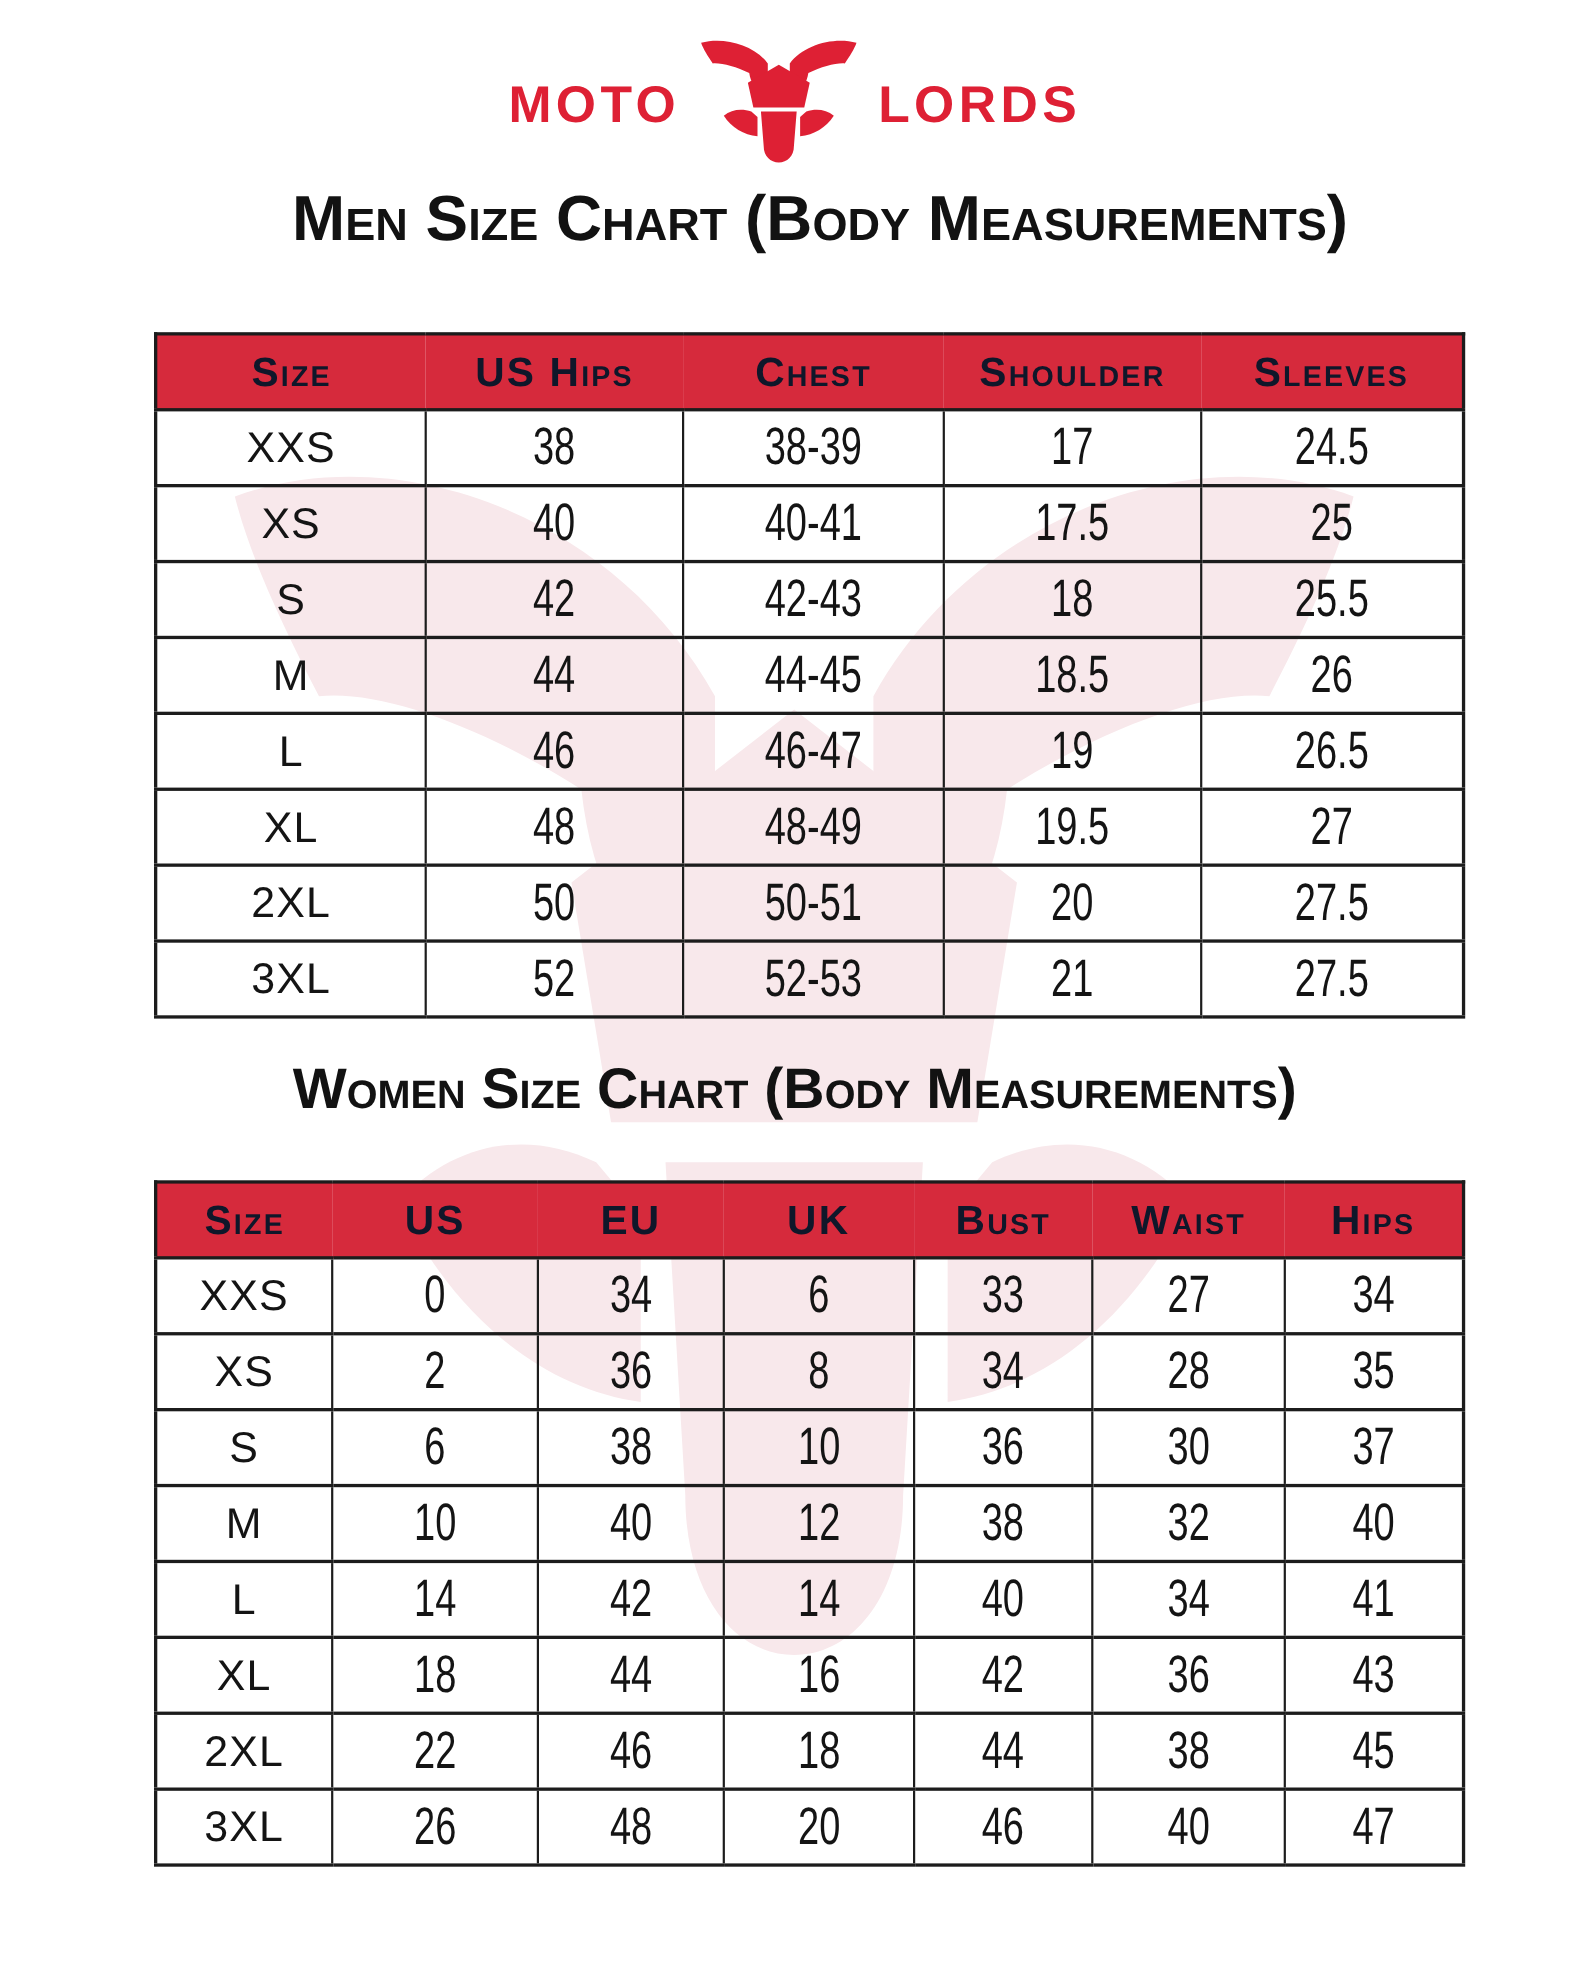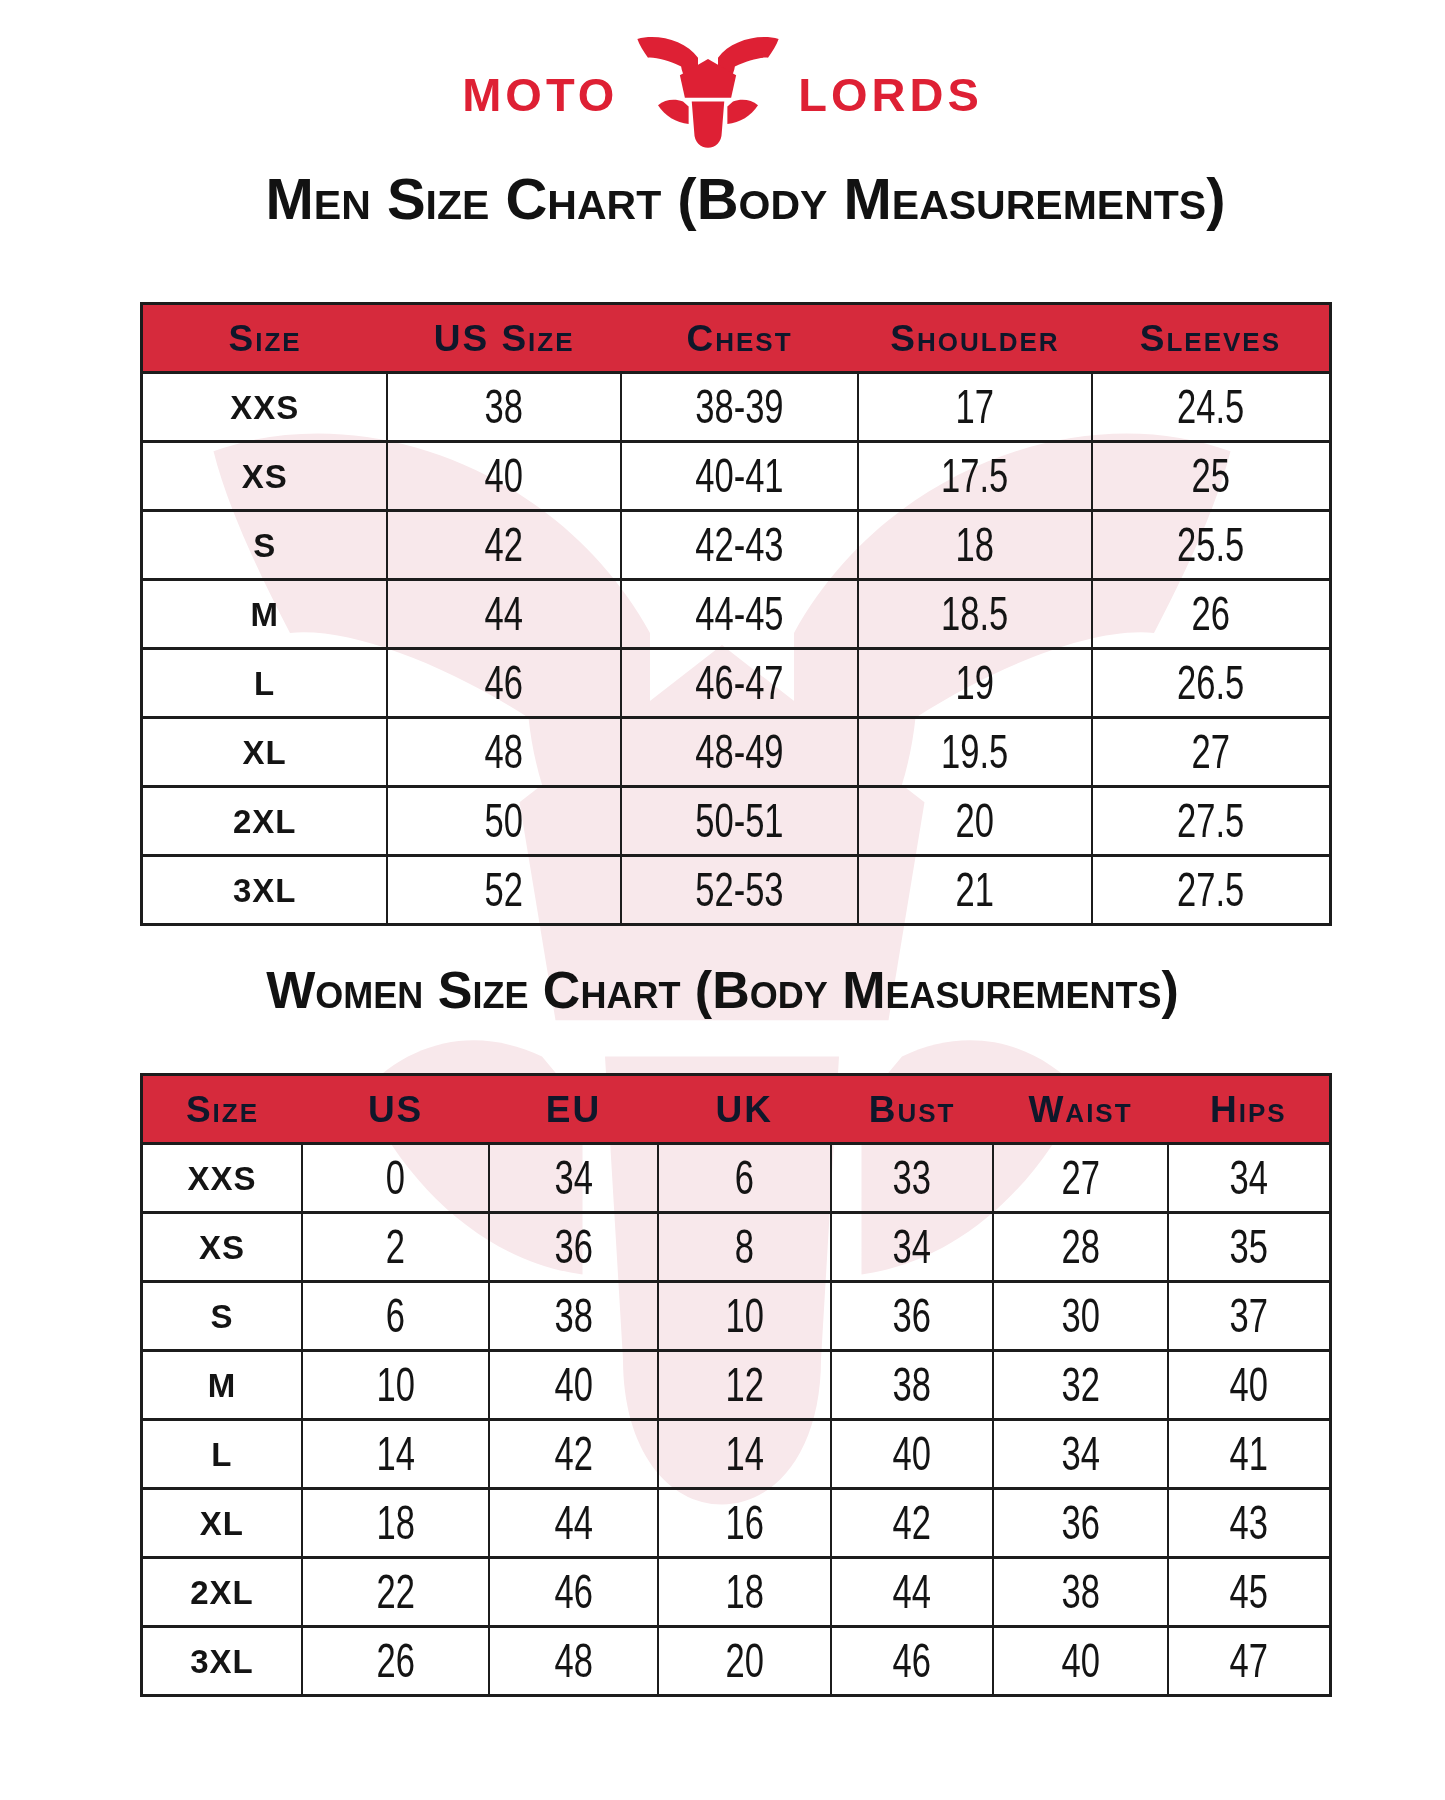--- a/index.html
+++ b/index.html
@@ -43,21 +43,21 @@
   .size-table th{
     background:var(--red);color:#0f172a;height:66px;
     font-variant:small-caps;font-weight:700;font-size:37px;
     letter-spacing:2px;border:none;padding:0;line-height:1;
   }
   .size-table td{
     height:66px;text-align:center;vertical-align:middle;padding:0;line-height:1;
     border:2px solid var(--line);border-top-width:3px;border-bottom-width:3px;
     background:transparent;
   }
-  .size-label{font-weight:700;font-size:33px;letter-spacing:1px;color:var(--ink);}
+  .size-label{font-weight:400;font-size:39px;letter-spacing:1px;color:var(--ink);}
   .num{
     display:inline-block;font-size:48px;font-weight:400;color:var(--ink);
     transform:scaleX(0.72);transform-origin:50% 50%;white-space:nowrap;
   }
   
   table.men th:nth-child(1){width:20.6%}
   table.men th:nth-child(2){width:19.7%}
   table.men th:nth-child(3){width:20.0%}
   table.men th:nth-child(4){width:19.7%}
   table.men th:nth-child(5){width:20.0%}
@@ -97,21 +97,21 @@
     </g>
   </svg>
   <span class="logo-text">LORDS</span>
 </header>
 
 <h1 class="chart-title men">Men Size Chart (Body Measurements)</h1>
 <table class="size-table men">
   <thead>
     <tr>
         <th>Size</th>
-        <th>US Size</th>
+        <th>US Hips</th>
         <th>Chest</th>
         <th>Shoulder</th>
         <th>Sleeves</th>
       </tr>
   </thead>
   <tbody>
       <tr>
         <td><span class="size-label">XXS</span></td>
         <td><span class="num">38</span></td>
         <td><span class="num">38-39</span></td>

